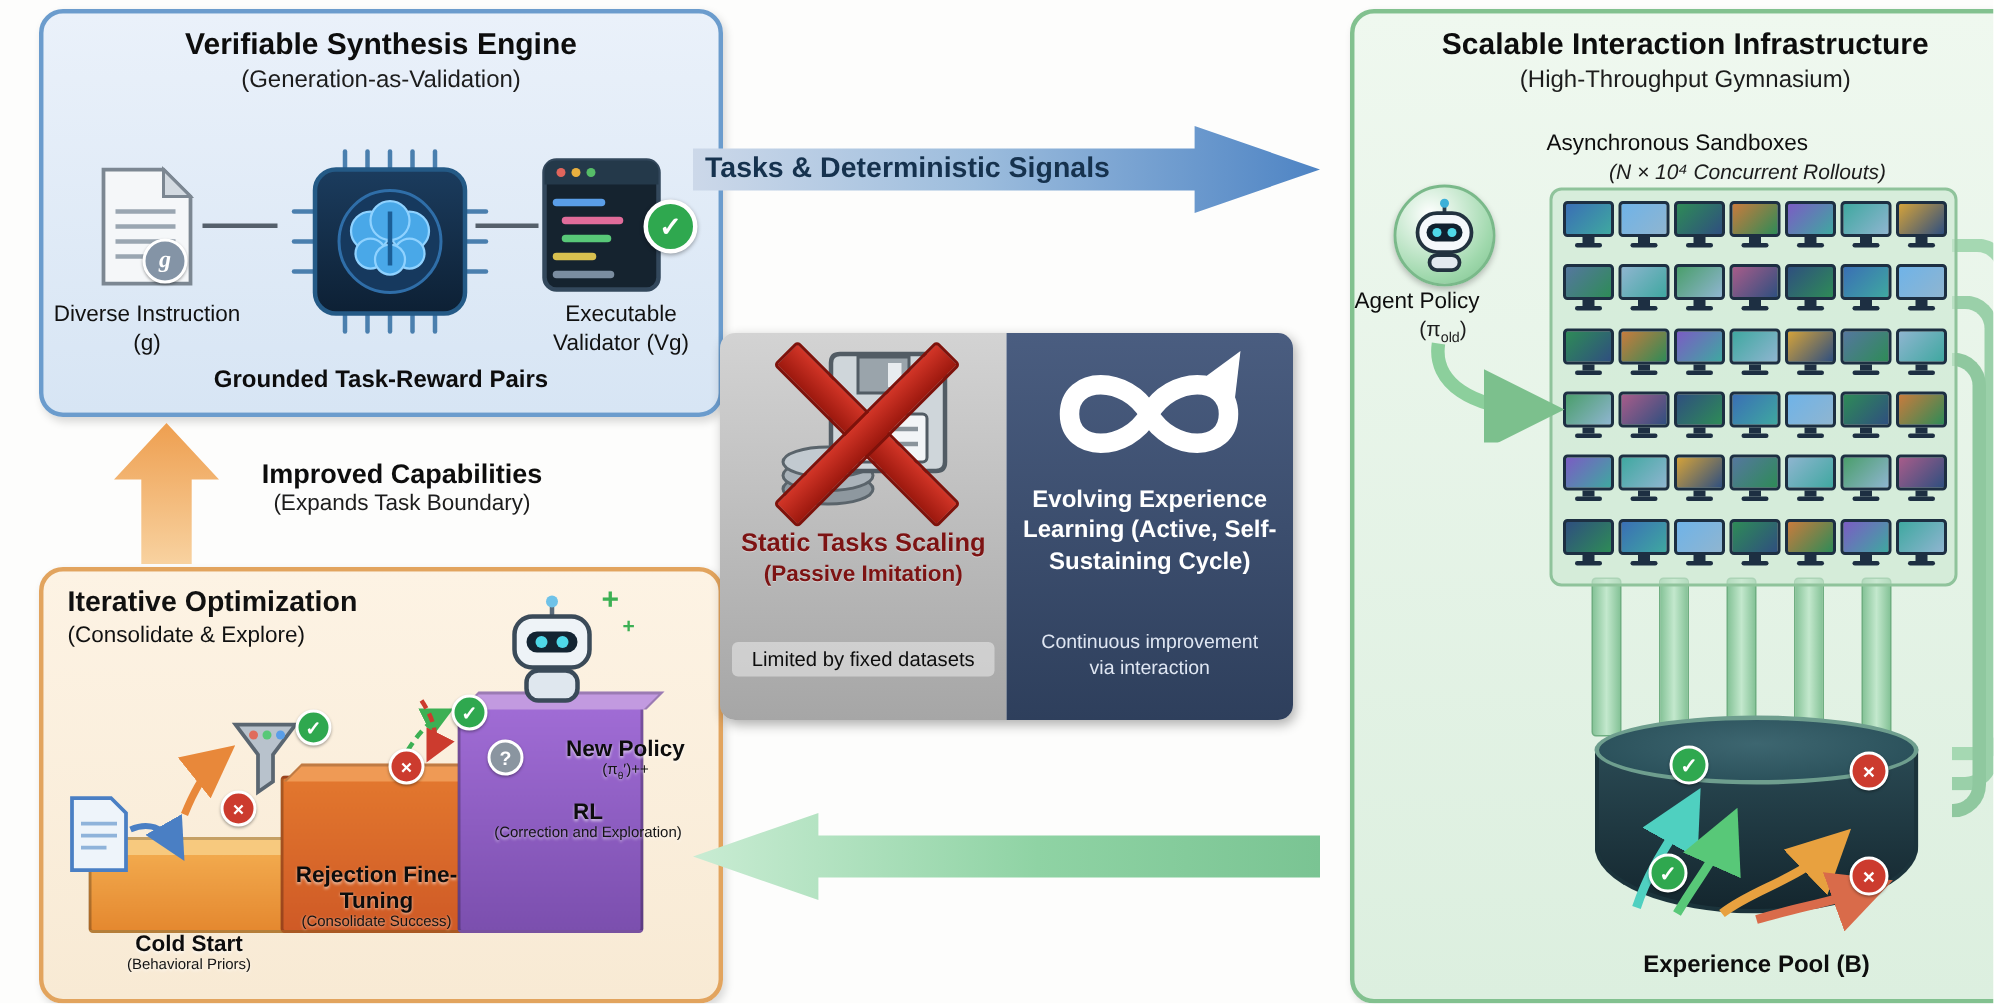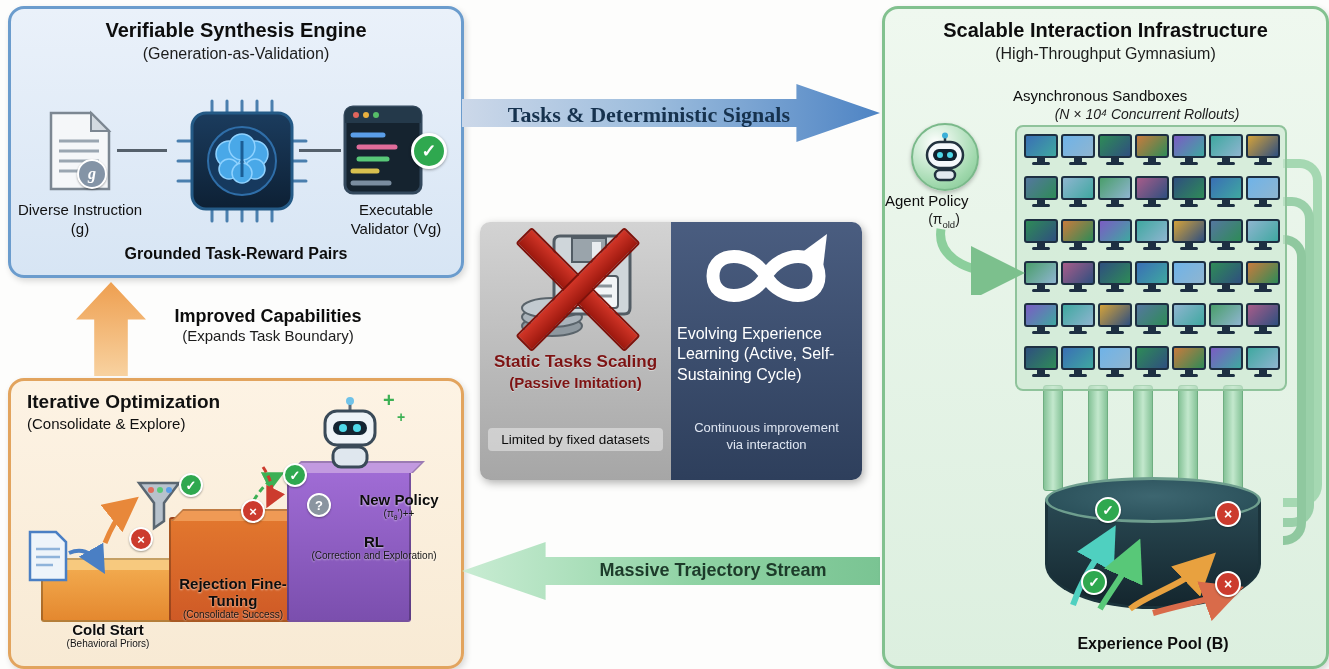--- a/index.html
+++ b/index.html
@@ -1,20 +1,20 @@
 <!DOCTYPE html>
 <html><head>
 <meta charset="utf-8">
 <style>
   html,body{margin:0;padding:0;background:#ffffff;}
   .canvas{position:relative;width:1329px;height:669px;background:#fdfdfc;font-family:"Liberation Sans",sans-serif;color:#111;overflow:hidden;}
   .abs{position:absolute;}
 
   
-  .panel{position:absolute;border-radius:16px;box-shadow:2px 3px 6px rgba(0,0,0,.15);}
+  .panel{position:absolute;border-radius:16px;box-shadow:2px 3px 6px rgba(0,0,0,.15);margin-left:18px;}
   .panel-title{position:absolute;left:0;right:0;text-align:center;font-size:20px;font-weight:bold;color:#0d0d0d;}
   .panel-sub{position:absolute;left:0;right:0;text-align:center;font-size:16px;color:#1c1c1c;}
 
   .synth{left:8px;top:6px;width:450px;height:266px;background:linear-gradient(180deg,#eaf1fa,#d7e5f4);border:3px solid #6b9ccd;}
   .iter{left:8px;top:378px;width:450px;height:285px;background:linear-gradient(180deg,#fdf3e4,#f8ead4);border:3px solid #e2a45e;}
   .infra{left:882px;top:6px;width:441px;height:657px;background:linear-gradient(180deg,#eff8ef,#dcefdf);border:3px solid #82c18f;}
 
   
   .doc-icon{left:36px;top:100px;}
   .g-badge{left:66px;top:150px;width:26px;height:26px;border-radius:50%;background:#8494a6;border:2px solid #fff;color:#fff;
@@ -65,40 +65,40 @@
          border:2px solid #fff;box-shadow:0 1px 2px rgba(0,0,0,.35);z-index:6;}
   .badge.green{background:#2fa84f;}
   .badge.red{background:#cc3b2e;}
   .badge.gray{background:#8a95a0;}
   .b20{width:20px;height:20px;font-size:13px;}
   .iter-deco{left:0;top:0;z-index:3;pointer-events:none;}
 
   
   .arrow-tasks{left:462px;top:84px;width:418px;height:58px;background:linear-gradient(90deg,#ccd8e9,#9dbddd 45%,#4e84c4);
                clip-path:polygon(0 26%,80% 26%,80% 0,100% 50%,80% 100%,80% 74%,0 74%);}
-  .tasks-label{left:470px;top:102px;width:320px;text-align:right;font-size:22px;font-weight:bold;color:#16324e;font-family:Liberation Serif, serif;}
+  .tasks-label{left:470px;top:102px;width:320px;text-align:left;font-size:19px;font-weight:bold;color:#16324e;}
   .arrow-traj{left:462px;top:542px;width:418px;height:58px;background:linear-gradient(90deg,#c9ecd3,#8fd3a4 55%,#7ac493);
               clip-path:polygon(100% 26%,20% 26%,20% 0,0 50%,20% 100%,20% 74%,100% 74%);}
   .traj-label{left:553px;top:560px;width:320px;text-align:center;font-size:18px;font-weight:bold;color:#1d3b2a;}
 
   
   .compare{left:480px;top:222px;width:382px;height:258px;border-radius:10px;overflow:hidden;display:flex;position:absolute;box-shadow:2px 3px 8px rgba(0,0,0,.3);}
   .cmp-left{width:50%;position:relative;background:linear-gradient(180deg,#d3d3d3,#a6a6a6);}
   .cmp-right{width:50%;position:relative;background:linear-gradient(180deg,#4a5d80,#2e3f5c);}
   .floppy{position:absolute;left:36px;top:10px;}
   .redx{position:absolute;left:18px;top:10px;width:156px;height:112px;}
   .redx .bar{position:absolute;left:3px;top:50%;width:150px;height:19px;margin-top:-10px;background:linear-gradient(#d23527,#9c180e);
              border:2px solid #7e120b;border-radius:3px;}
   .redx .bar.a{transform:rotate(45deg);}
   .redx .bar.b{transform:rotate(-45deg);}
   .static-title{position:absolute;top:130px;left:0;right:0;text-align:center;font-size:17px;font-weight:bold;color:#7d1313;text-shadow:0 1px 0 rgba(255,255,255,.4);}
   .static-sub{position:absolute;top:152px;left:0;right:0;text-align:center;font-size:15px;font-weight:bold;color:#7d1313;text-shadow:0 1px 0 rgba(255,255,255,.4);}
   .static-cap{position:absolute;top:206px;left:8px;right:8px;text-align:center;font-size:13.5px;color:#0d0d0d;background:rgba(235,235,235,.55);border-radius:4px;padding:4px 2px;}
   .inf-logo{position:absolute;left:20px;top:8px;}
-  .evolve-title{position:absolute;top:102px;left:6px;right:6px;text-align:left;font-size:16px;font-weight:normal;color:#ffffff;line-height:1.28;}
+  .evolve-title{position:absolute;top:102px;left:6px;right:6px;text-align:center;font-size:16px;font-weight:bold;color:#ffffff;line-height:1.28;}
   .evolve-cap{position:absolute;top:198px;left:14px;right:14px;text-align:center;font-size:13px;color:#dfe6f2;line-height:1.3;}
 
   
   .sand-label{left:128px;top:78px;width:300px;text-align:left;font-size:15px;color:#0d0d0d;position:absolute;}
   .sand-sub{left:112px;top:97px;width:300px;text-align:center;font-size:14px;font-style:italic;color:#1c1c1c;position:absolute;}
   .agent-circle{left:26px;top:114px;width:64px;height:64px;border-radius:50%;background:radial-gradient(circle at 35% 28%,#ffffff,#9fd8ac 68%,#7cc08d);
                 border:2px solid #7ab98a;display:flex;align-items:center;justify-content:center;box-shadow:0 2px 4px rgba(0,0,0,.25);}
   .agent-label{left:0px;top:183px;width:118px;text-align:left;font-size:15px;color:#0d0d0d;position:absolute;}
   .agent-sym{left:0px;top:202px;width:118px;text-align:center;font-size:14px;color:#1c1c1c;position:absolute;}
   .agent-arrow{left:22px;top:214px;z-index:4;}
@@ -331,21 +331,20 @@
       <svg class="inf-logo" width="150" height="90" viewBox="0 0 150 90">
         <path d="M75 46 C 60 20, 22 20, 22 46 C 22 72, 60 72, 75 46 C 90 20, 128 20, 128 46 C 128 72, 90 72, 75 46" fill="none" stroke="#ffffff" stroke-width="13" stroke-linecap="round"></path>
         <polygon points="106,26 136,4 132,38" fill="#ffffff"></polygon>
       </svg>
       <div class="evolve-title">Evolving Experience Learning (Active, Self-Sustaining Cycle)</div>
       <div class="evolve-cap">Continuous improvement via interaction</div>
     </div>
   </div>
 
   <div class="abs arrow-traj"></div>
-  <div class="abs traj-label">Massive Trajectory Stream</div>
 
   <section class="panel infra">
     <div class="panel-title" style="top:10px;">Scalable Interaction Infrastructure</div>
     <div class="panel-sub" style="top:36px;">(High-Throughput Gymnasium)</div>
 
     <div class="sand-label">Asynchronous Sandboxes</div>
     <div class="sand-sub">(N × 10⁴ Concurrent Rollouts)</div>
 
     <div class="abs agent-circle">
       <svg width="46" height="50" viewBox="0 0 46 50">

